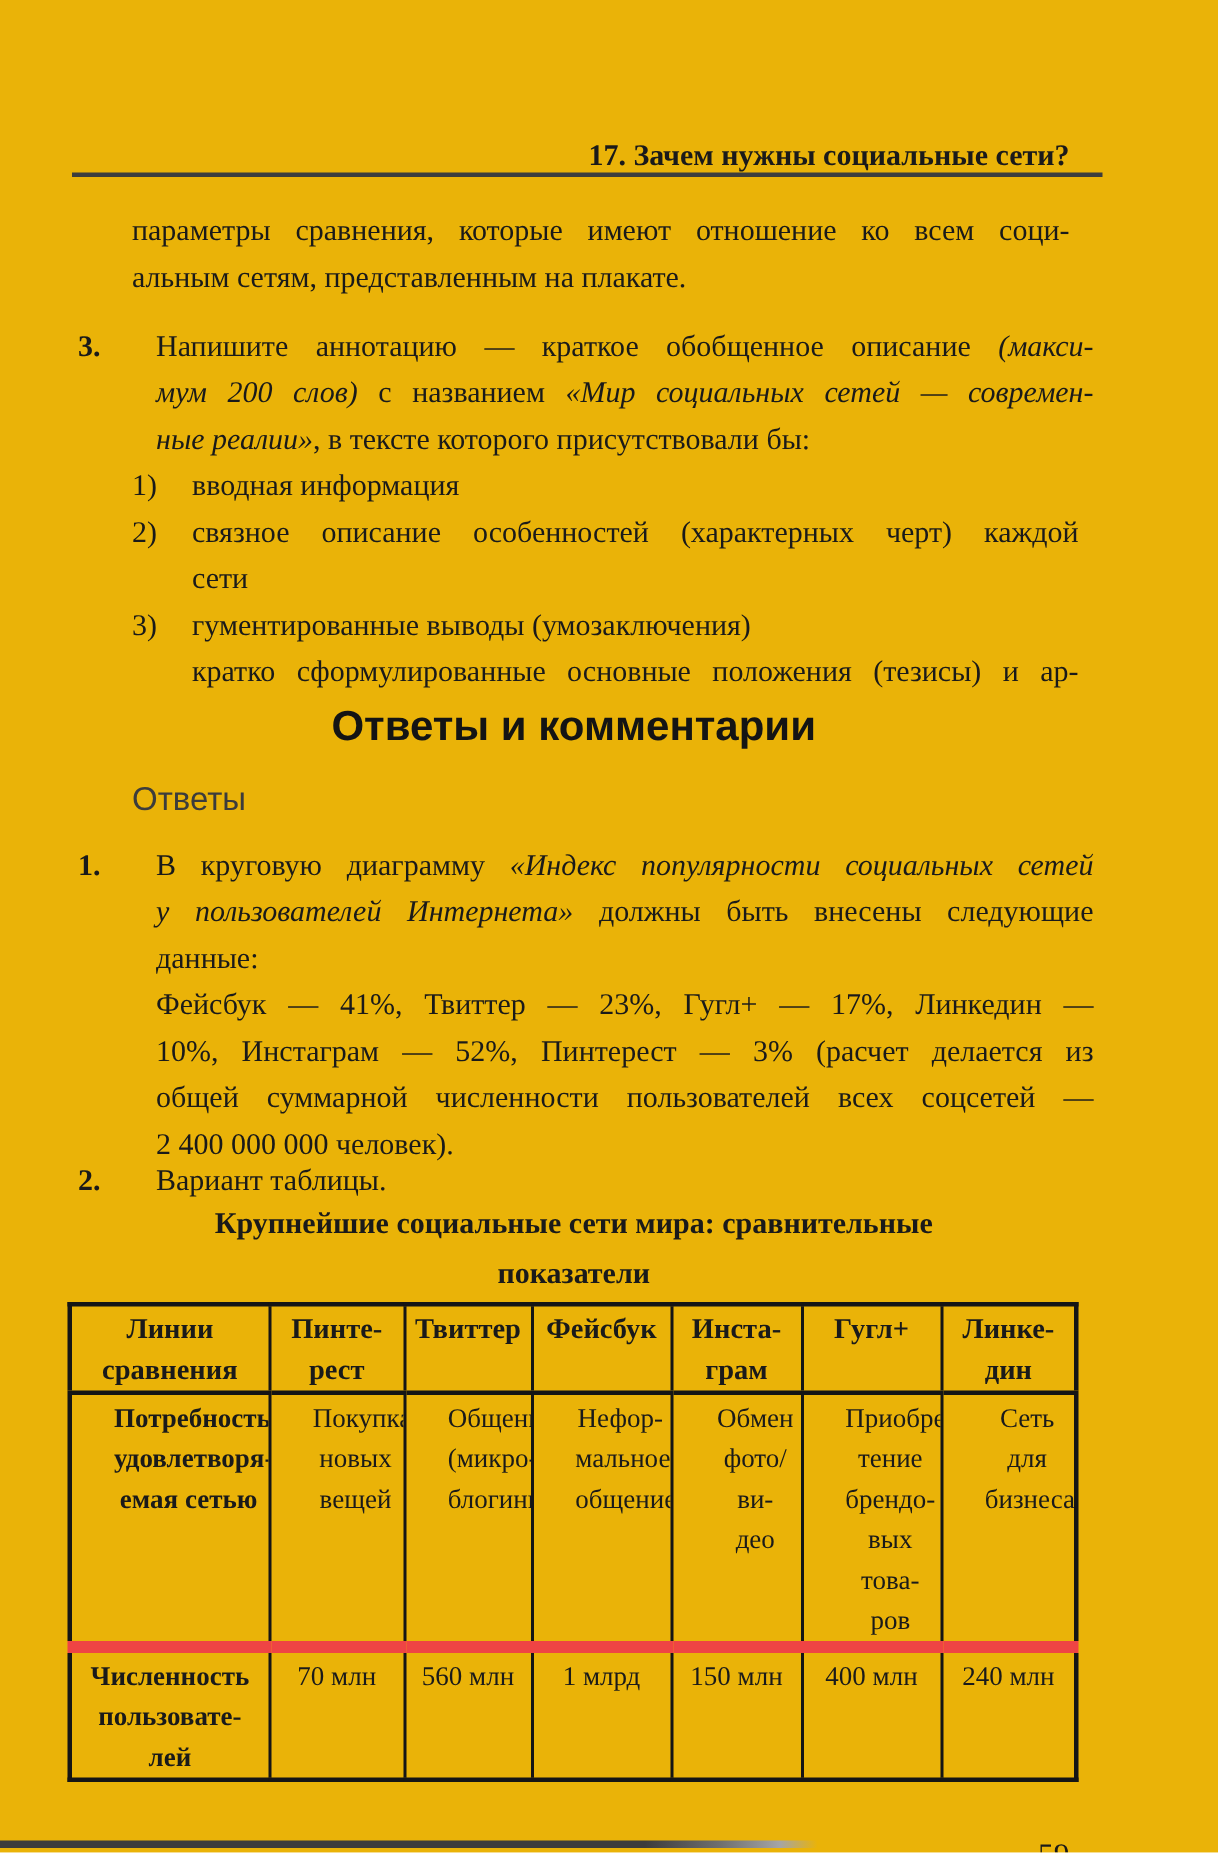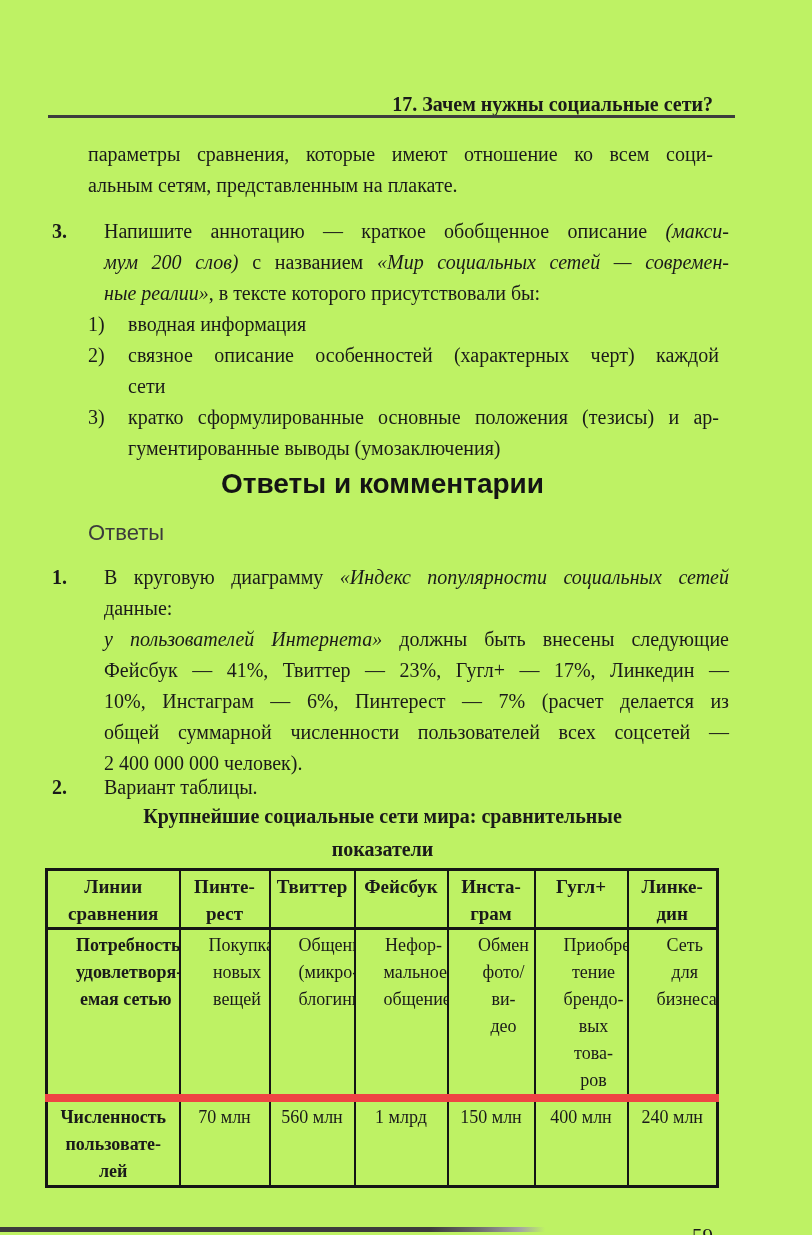--- a/index.html
+++ b/index.html
@@ -1,16 +1,16 @@
 <!DOCTYPE html>
 <html><head>
 <meta charset="utf-8">
 <style>
   html,body{margin:0;padding:0;background:#ffffff;}
-  .page{position:relative;width:812px;height:1235px;background:#bef264;overflow:hidden;
+  .page{position:relative;width:812px;height:1235px;background:#eab308;overflow:hidden;
         font-family:"Liberation Serif",serif;color:#1a1a1a;}
   .abs{position:absolute;}
   
   .rhead{left:52px;top:92px;width:661px;text-align:right;font-weight:bold;font-size:20px;line-height:24px;}
   .rrule{left:48px;top:115px;width:687px;height:3px;background:#3d3d3d;}
   
   .tblock{font-size:20px;line-height:31px;}
   .line{display:block;height:31px;overflow:visible;}
   .just{text-align:justify;text-align-last:justify;}
   .it{font-style:italic;}
@@ -73,36 +73,36 @@
     <span class="marker reg">2)</span>
     <div class="txt">
       <span class="line just">связное описание особенностей (характерных черт) каждой</span>
       <span class="line">сети</span>
     </div>
   </div>
 
   <div class="abs tblock itm subitm" style="left:88px;top:402px;width:625px;">
     <span class="marker reg">3)</span>
     <div class="txt">
+      <span class="line">гументированные выводы (умозаключения)</span>
       <span class="line just">кратко сформулированные основные положения (тезисы) и ар-</span>
-      <span class="line">гументированные выводы (умозаключения)</span>
     </div>
   </div>
 
   <div class="abs h1">Ответы и комментарии</div>
   <div class="abs h2">Ответы</div>
 
   <div class="abs tblock itm" style="left:52px;top:562px;width:661px;">
     <span class="marker">1.</span>
     <div class="txt">
       <span class="line just"><span>В круговую диаграмму </span><span class="it">«Индекс популярности социальных сетей</span></span>
+      <span class="line just"><span class="it">у пользователей Интернета»</span><span> должны быть внесены следующие</span></span>
       <span class="line">данные:</span>
-      <span class="line just"><span class="it">у пользователей Интернета»</span><span> должны быть внесены следующие</span></span>
       <span class="line just">Фейсбук — 41%, Твиттер — 23%, Гугл+ — 17%, Линкедин —</span>
-      <span class="line just">10%, Инстаграм — 6%, Пинтерест — 7% (расчет делается из</span>
+      <span class="line just">10%, Инстаграм — 52%, Пинтерест — 3% (расчет делается из</span>
       <span class="line just">общей суммарной численности пользователей всех соцсетей —</span>
       <span class="line">2 400 000 000 человек).</span>
     </div>
   </div>
 
   <div class="abs tblock itm" style="left:52px;top:772px;width:661px;">
     <span class="marker">2.</span>
     <div class="txt">
       <span class="line">Вариант таблицы.</span>
     </div>

